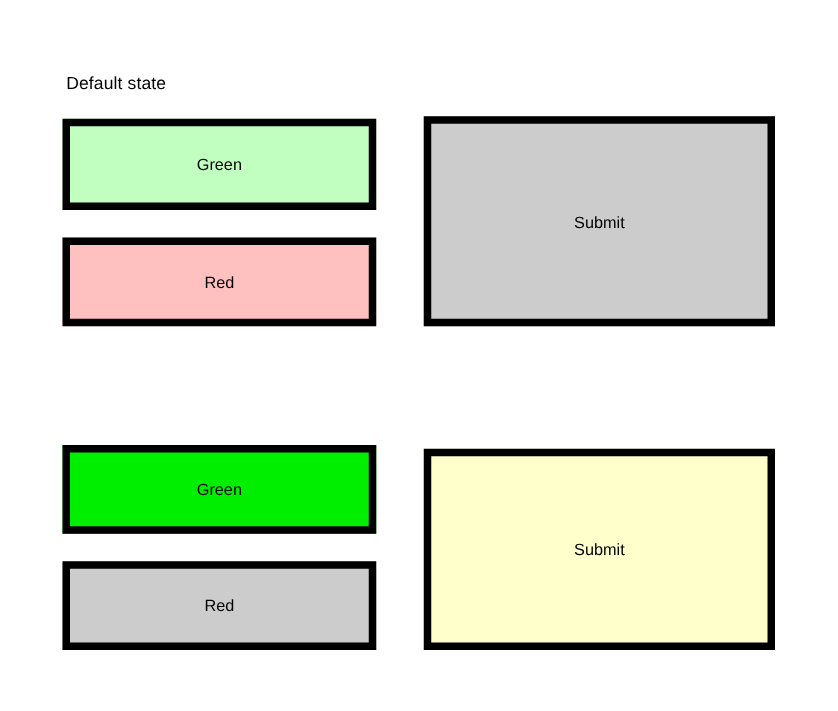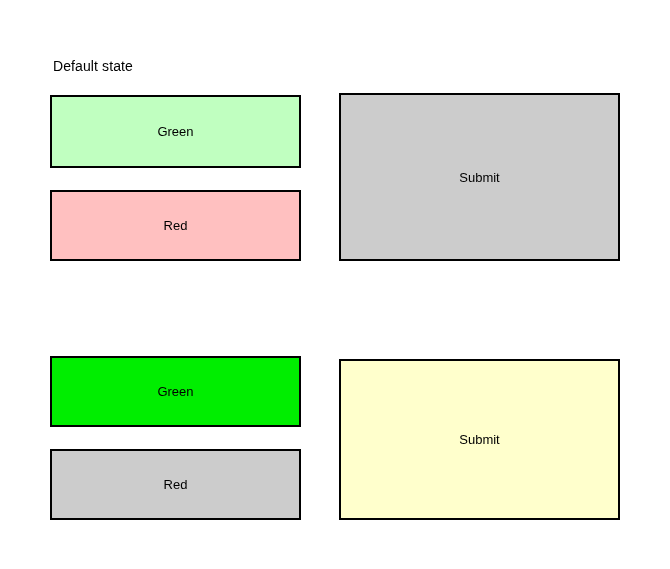--- a/index.html
+++ b/index.html
@@ -29,21 +29,21 @@
     font-size: 14px;
     line-height: 14px;
     color: #000000;
     white-space: nowrap;
     letter-spacing: 0.1px;
   }
 
   .btn {
     position: absolute;
     box-sizing: border-box;
-    border: 2px solid #ef4444;
+    border: 6px solid #ef4444;
     display: flex;
     align-items: center;
     justify-content: center;
     font-family: "Liberation Sans", sans-serif;
     font-size: 13px;
     line-height: 13px;
     color: #000000;
     text-align: center;
     user-select: none;
   }

